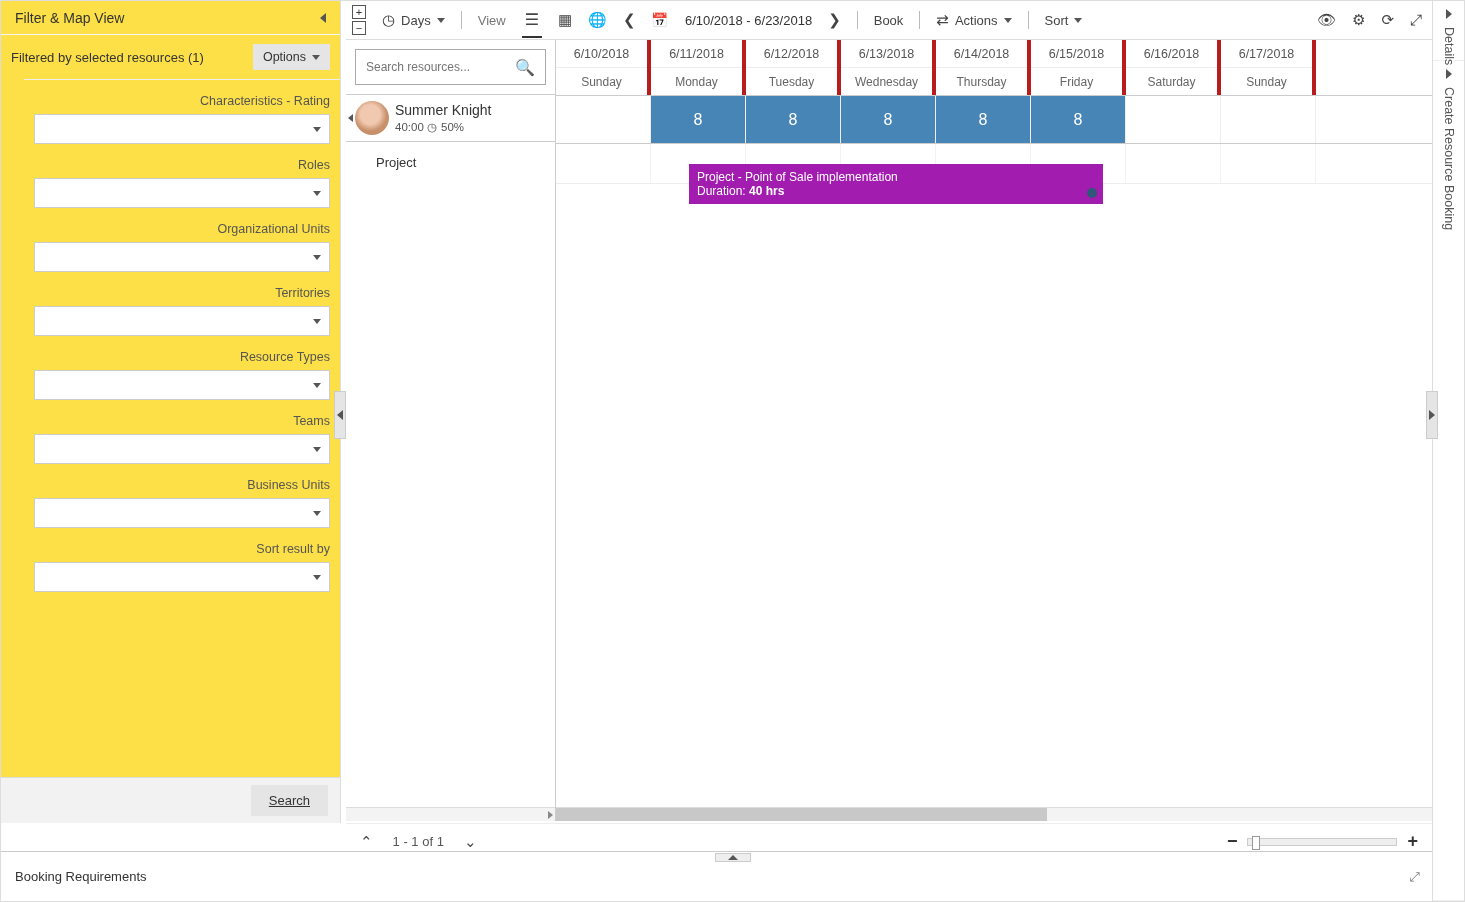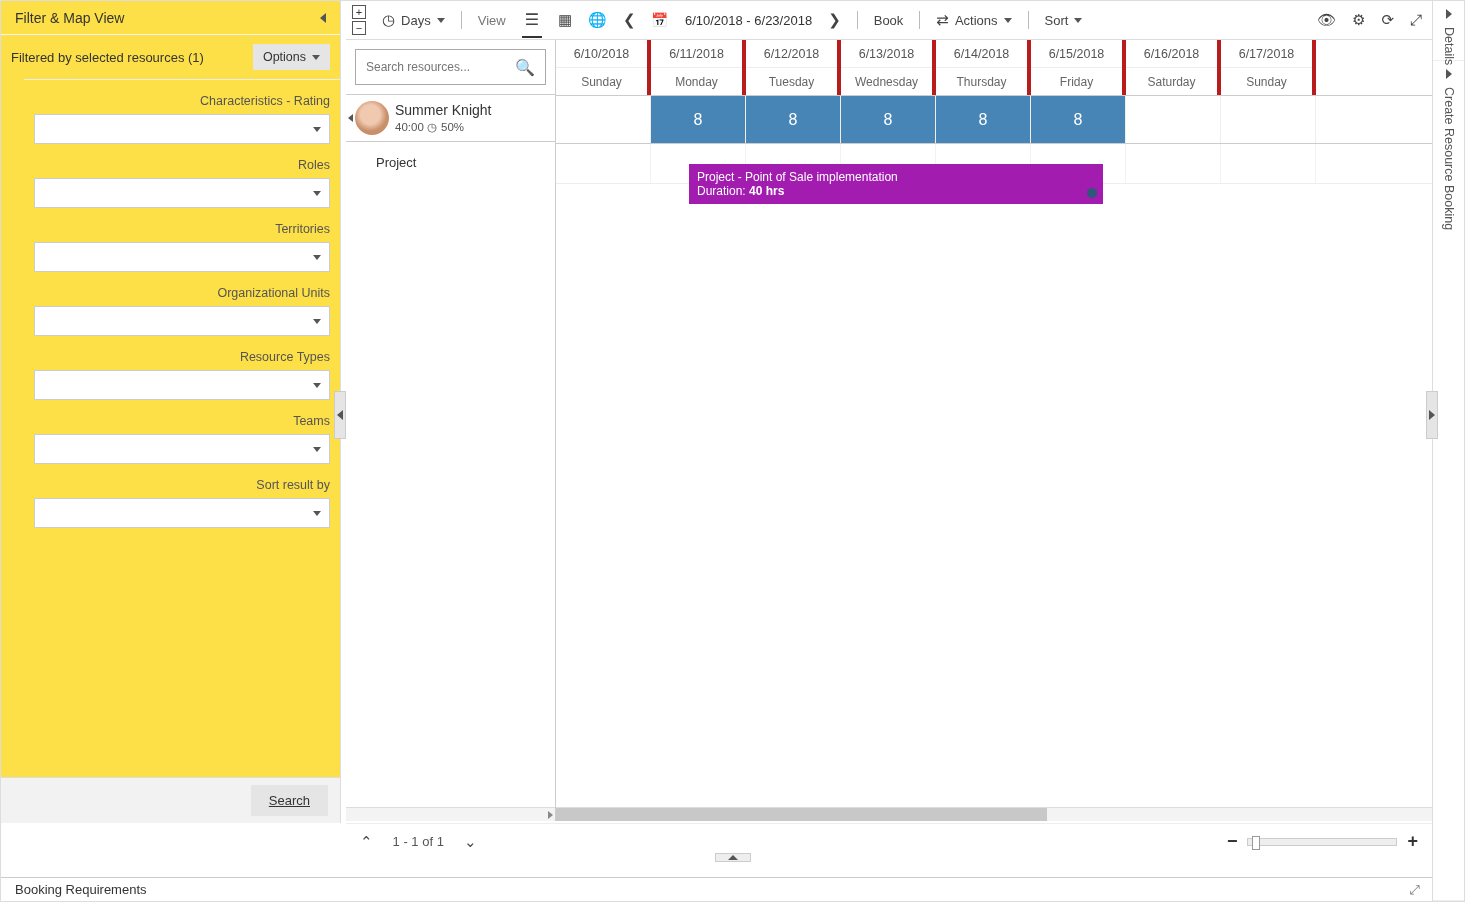--- a/index.html
+++ b/index.html
@@ -325,21 +325,21 @@
       width:36px;height:9px;
       background:#eee;border:1px solid #ccc;
       display:flex;align-items:center;justify-content:center;
       z-index:5;
     }
     .splitter-bottom .tri {
       width:0;height:0;border-left:5px solid transparent;border-right:5px solid transparent;border-bottom:5px solid #555;
     }
     
     .bottom-panel {
-      position:absolute;left:0;right:32px;bottom:0;height:24px;
+      position:absolute;left:0;right:32px;bottom:0;height:50px;
       border-top:1px solid #ccc;
       display:flex;align-items:center;padding:0 14px;
       background:#fff;
     }
     .bottom-panel .exp { position:absolute; right:12px; color:#777; cursor:pointer;}
     
     .right-rail {
       position:absolute; right:0; top:0; width:32px; bottom:0;
       display:flex; flex-direction:column;
       border-left:1px solid #ddd;
@@ -405,39 +405,45 @@
           <span class="caret-down"></span>
         </div>
     </div>
     <div class="form-row">
       <span class="form-label">Roles</span>
       <div class="form-select">
           <span class="caret-down"></span>
         </div>
     </div>
     <div class="form-row">
+      <span class="form-label">Organizational Units</span>
+      <div class="form-select">
+          <span class="caret-down"></span>
+        </div>
+    </div>
+    <div class="form-row">
       <span class="form-label">Territories</span>
       <div class="form-select">
           <span class="caret-down"></span>
         </div>
     </div>
     <div class="form-row">
-      <span class="form-label">Organizational Units</span>
-      <div class="form-select">
-          <span class="caret-down"></span>
-        </div>
-    </div>
-    <div class="form-row">
       <span class="form-label">Resource Types</span>
       <div class="form-select">
           <span class="caret-down"></span>
         </div>
     </div>
     <div class="form-row">
       <span class="form-label">Teams</span>
+      <div class="form-select">
+          <span class="caret-down"></span>
+        </div>
+    </div>
+    <div class="form-row">
+      <span class="form-label">Business Units</span>
       <div class="form-select">
           <span class="caret-down"></span>
         </div>
     </div>
     <div class="form-row">
       <span class="form-label">Sort result by</span>
       <div class="form-select">
           <span class="caret-down"></span>
         </div>
     </div>

